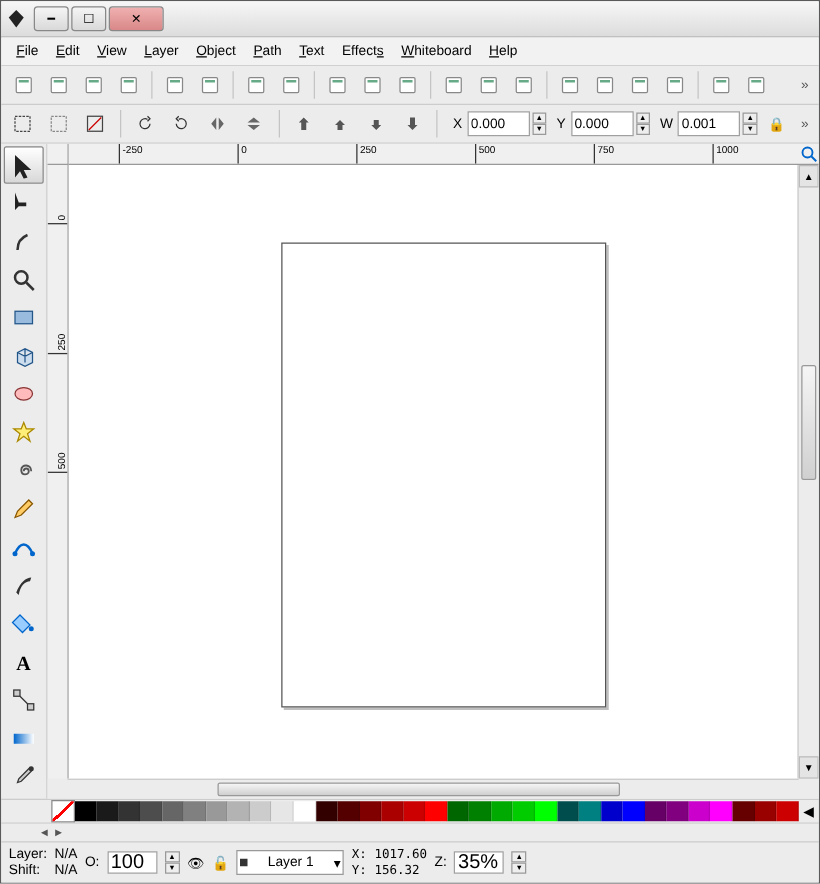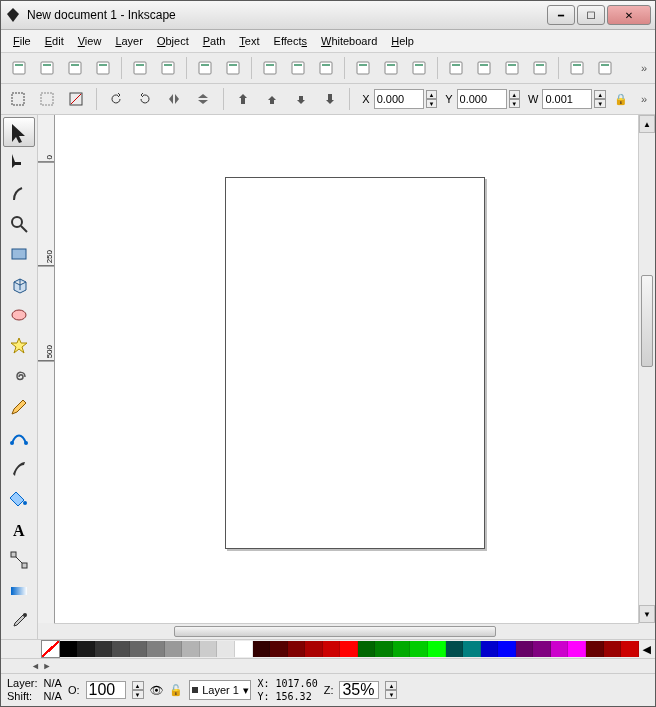--- a/index.html
+++ b/index.html
@@ -42,33 +42,32 @@
 .palette{height:18px;display:flex;align-items:center;border-top:1px solid #ccc;border-bottom:1px solid #ccc;background:#ececec}
 .palette .none{width:18px;height:16px;margin-left:40px;position:relative;background:#fff;border:1px solid #888}
 .palette .none:before{content:"";position:absolute;left:0;top:0;width:100%;height:100%;background:linear-gradient(to top left,transparent 45%,red 45%,red 55%,transparent 55%)}
 .swatch{width:18px;height:16px;border-right:1px solid rgba(0,0,0,.1);cursor:pointer}
 .palette-nav{height:14px;display:flex;align-items:center;padding-left:30px;background:#ececec;font-size:9px;color:#555}
 .statusbar{height:32px;border-top:1px solid #ccc;background:#ececec;display:flex;align-items:center;padding:0 6px;gap:6px;font-size:11px}
 .statusbar .col{display:flex;flex-direction:column;line-height:13px}
 .statusbar input{width:34px;height:16px;border:1px solid #a0a0a0;font-size:16px;padding:0 2px}
 .zoom-corner{position:absolute;right:0;top:0;width:16px;height:16px;display:flex;align-items:center;justify-content:center;cursor:pointer}
 .topright-expand{margin-left:auto;color:#555;padding:0 4px;cursor:pointer}
-.layer-select{height:18px;border:1px solid #999;background:#fff;padding:0 2px;display:flex;align-items:center;gap:4px;cursor:pointer}
+.layer-select{height:18px;border:1px solid #999;background:#fff;padding:0 2px;display:flex;align-items:center;gap:16px;cursor:pointer}
 </style>
 </head>
 <body>
 
 <div class="window">
   <div class="titlebar">
     <span class="icon">
       <svg width="16" height="16" viewBox="0 0 16 16">
           <path d="M8 1l6 6-6 8-6-8z" fill="#222"></path>
         </svg>
     </span>
-    <span class="title">New document 1 - Inkscape</span>
     <div class="win-controls">
       <div class="win-btn">━</div>
       <div class="win-btn">☐</div>
       <div class="win-btn close">✕</div>
     </div>
   </div>
 
   <div class="menubar" id="menubar">
       <span class="menu-item"><u>F</u>ile</span>
       <span class="menu-item"><u>E</u>dit</span>
@@ -391,20 +390,37 @@
           </svg>
         </div>
         <div class="tool">
           <svg width="22" height="22" viewBox="0 0 22 22">
             <path d="M16 4l2 2-9 9-3 1 1-3z" fill="#ccc" stroke="#333"></path>
             <circle cx="17" cy="5" r="2" fill="#333"></circle>
           </svg>
         </div>
       </div>
     <div class="canvas-zone">
+      <div style="display:flex">
+        <div style="width:16px;height:16px;background:#f0f0f0;border-right:1px solid #999;border-bottom:1px solid #999"></div>
+        <div class="ruler-h" id="rulerH" style="flex:1">
+            <div class="tick" style="left: 40px;">-250</div>
+            <div class="tick" style="left: 135px;">0</div>
+            <div class="tick" style="left: 230px;">250</div>
+            <div class="tick" style="left: 325px;">500</div>
+            <div class="tick" style="left: 420px;">750</div>
+            <div class="tick" style="left: 515px;">1000</div>
+          </div>
+        <div class="zoom-corner">
+          <svg width="14" height="14">
+              <circle cx="6" cy="6" r="4" fill="none" stroke="#06c" stroke-width="1.5"></circle>
+              <line x1="9" y1="9" x2="13" y2="13" stroke="#06c" stroke-width="1.5"></line>
+            </svg>
+        </div>
+      </div>
       <div class="canvas-row">
         <div class="ruler-v" id="rulerV">
             <div class="tick" style="top: 40px;">0</div>
             <div class="tick" style="top: 135px;">250</div>
             <div class="tick" style="top: 230px;">500</div>
           </div>
         <div class="canvas">
           <div class="page"></div>
         </div>
         <div class="vscroll">

